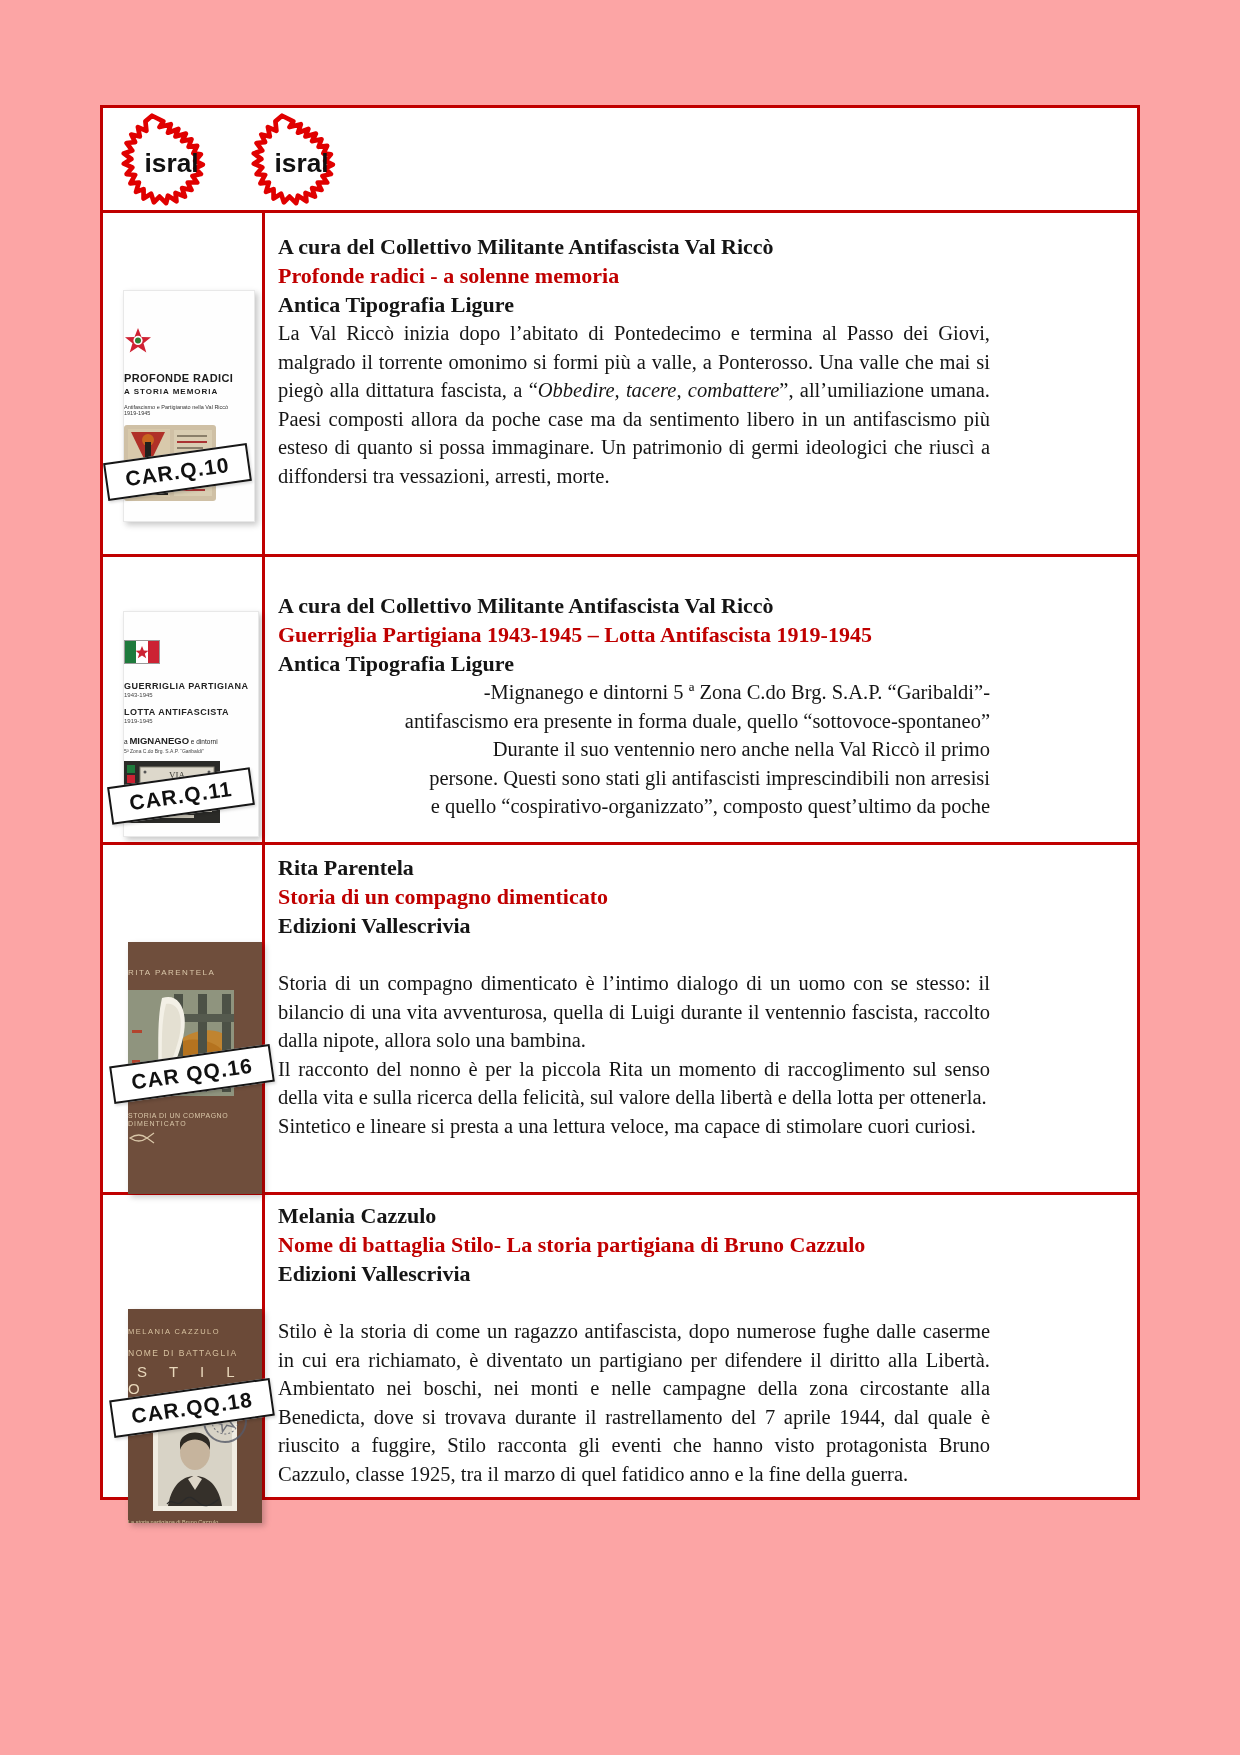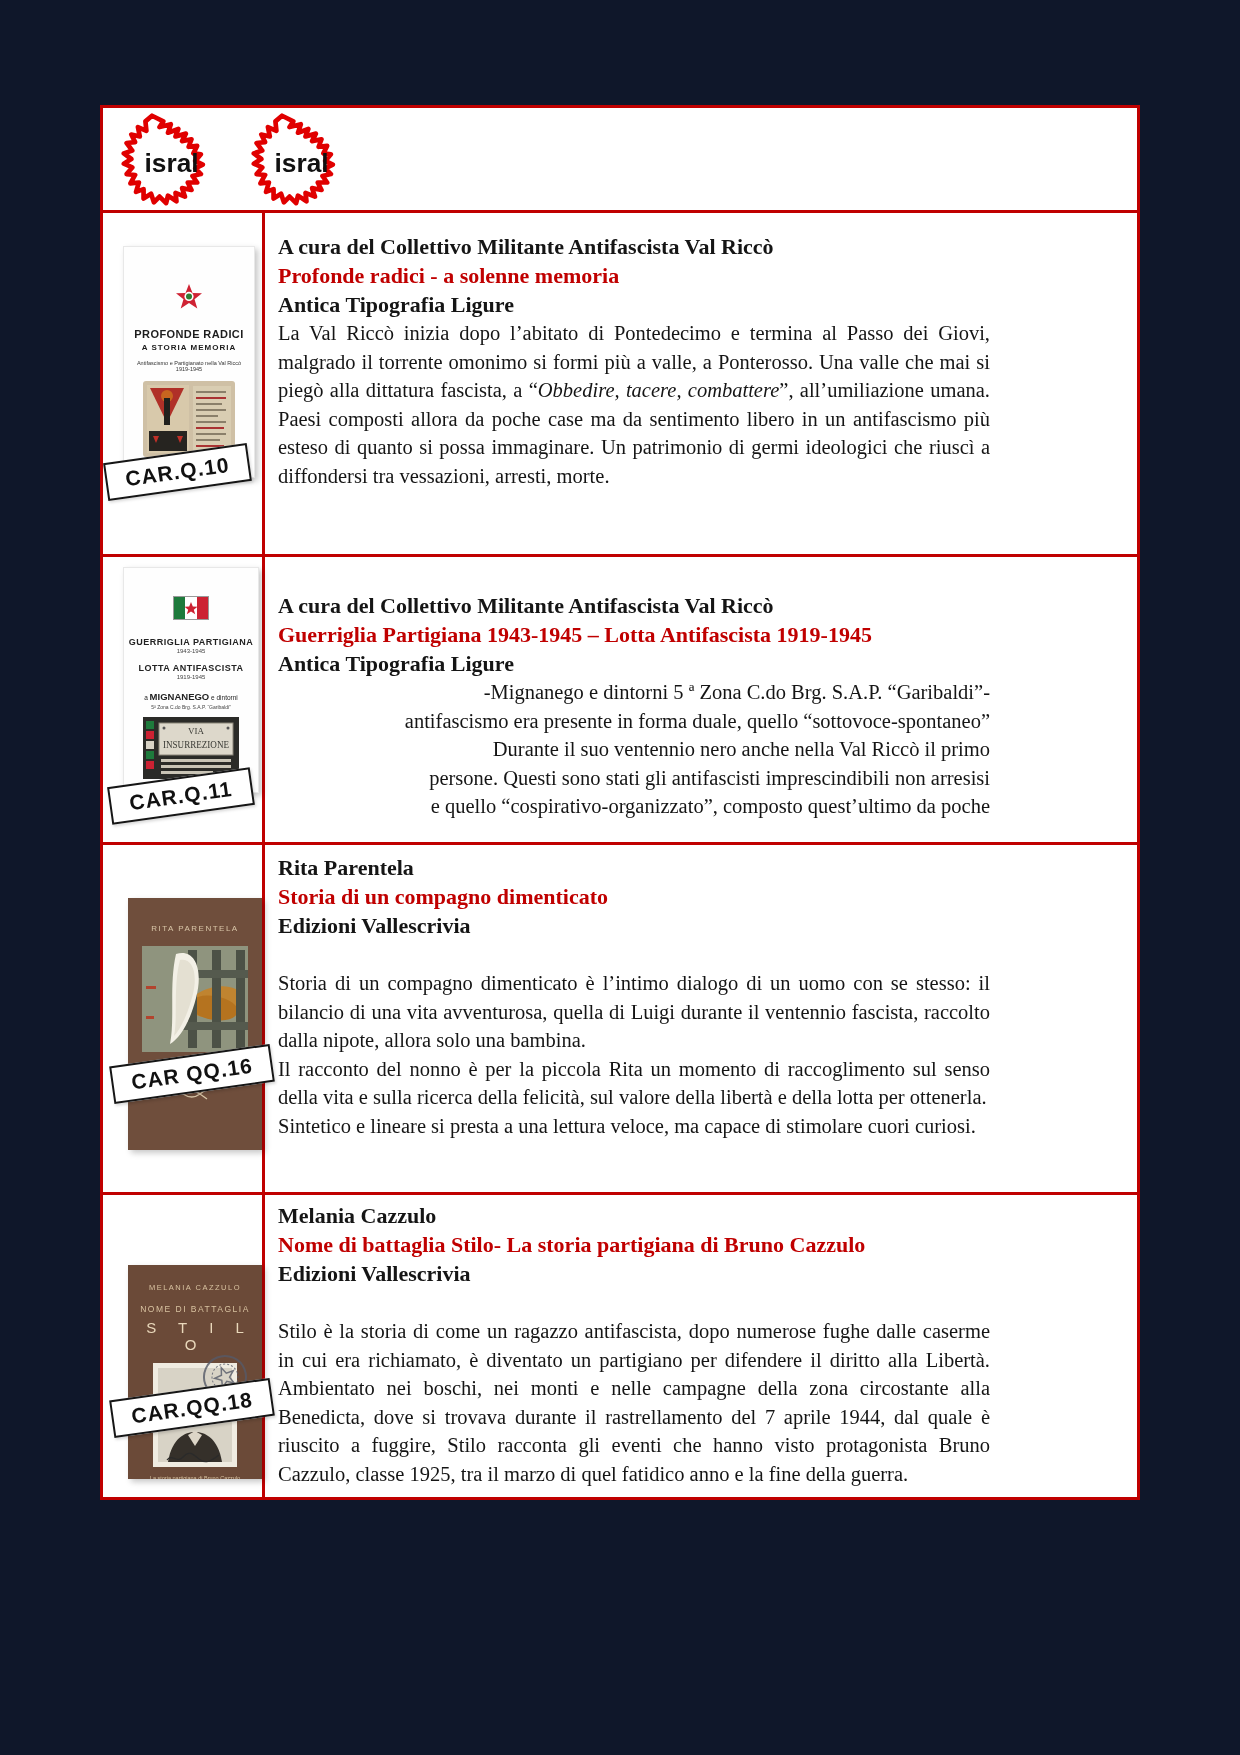--- a/index.html
+++ b/index.html
@@ -1,18 +1,18 @@
 <!DOCTYPE html>
 <html><head>
 <meta charset="utf-8">
 <style>
   * { margin:0; padding:0; box-sizing:border-box; }
   html,body { background:#888; }
   .page {
-    position:relative; width:1240px; height:1755px; background:#0f172a;
+    position:relative; width:1240px; height:1755px; background:#fca5a5;
     margin:0 auto; overflow:hidden;
     font-family:"Liberation Serif", serif; color:#111;
   }
   .doc-table {
     position:absolute; left:100px; top:105px; width:1040px; height:1395px;
     border:3px solid #c00000; background:#fff;
   }
   
   .thead { height:102px; display:flex; align-items:center; }
   .logo-wrap { width:130px; display:flex; justify-content:center; align-items:center; }
@@ -36,21 +36,21 @@
     position:absolute; background:#fff; border:2px solid #161616;
     font-family:"Liberation Sans", sans-serif; font-weight:bold; font-size:21px;
     letter-spacing:1px; padding:5px 18px; transform:rotate(-8deg);
     white-space:nowrap; z-index:6; box-shadow:1px 2px 3px rgba(0,0,0,0.15);
   }
   .sl1 { left:2px;  top:240px; }
   .sl2 { left:6px;  top:220px; }
   .sl3 { left:8px;  top:210px; }
   .sl4 { left:8px;  top:194px; }
   
-  .cover { position:absolute; box-shadow:3px 3px 6px rgba(0,0,0,0.22); text-align:center; overflow:hidden; }
+  .cover { position:absolute; box-shadow:3px 3px 6px rgba(0,0,0,0.22); text-align:left; overflow:hidden;margin-top:44px; }
   .cover-white { background:#fefefe; border:1px solid #e8e8e8; }
   .cover1 { left:20px; top:33px; width:132px; height:232px; }
   .cover2 { left:20px; top:10px; width:136px; height:226px; }
   .cover3 { left:25px; top:53px; width:134px; height:252px; background:#6f4e3c; color:#d9c6a8; }
   .cover4 { left:25px; top:70px; width:134px; height:214px; background:#6b4a38; color:#d8c2a0; }
   .cv-sans { font-family:"Liberation Sans", sans-serif; }
   .c1-star { margin-top:36px; }
   .c1-t1 { font-weight:bold; font-size:11px; letter-spacing:0.4px; margin-top:13px; color:#1c1c1c; }
   .c1-t2 { font-weight:bold; font-size:8px; letter-spacing:1px; margin-top:3px; color:#1c1c1c; }
   .c1-s1 { font-size:5.5px; margin-top:8px; color:#333; }

